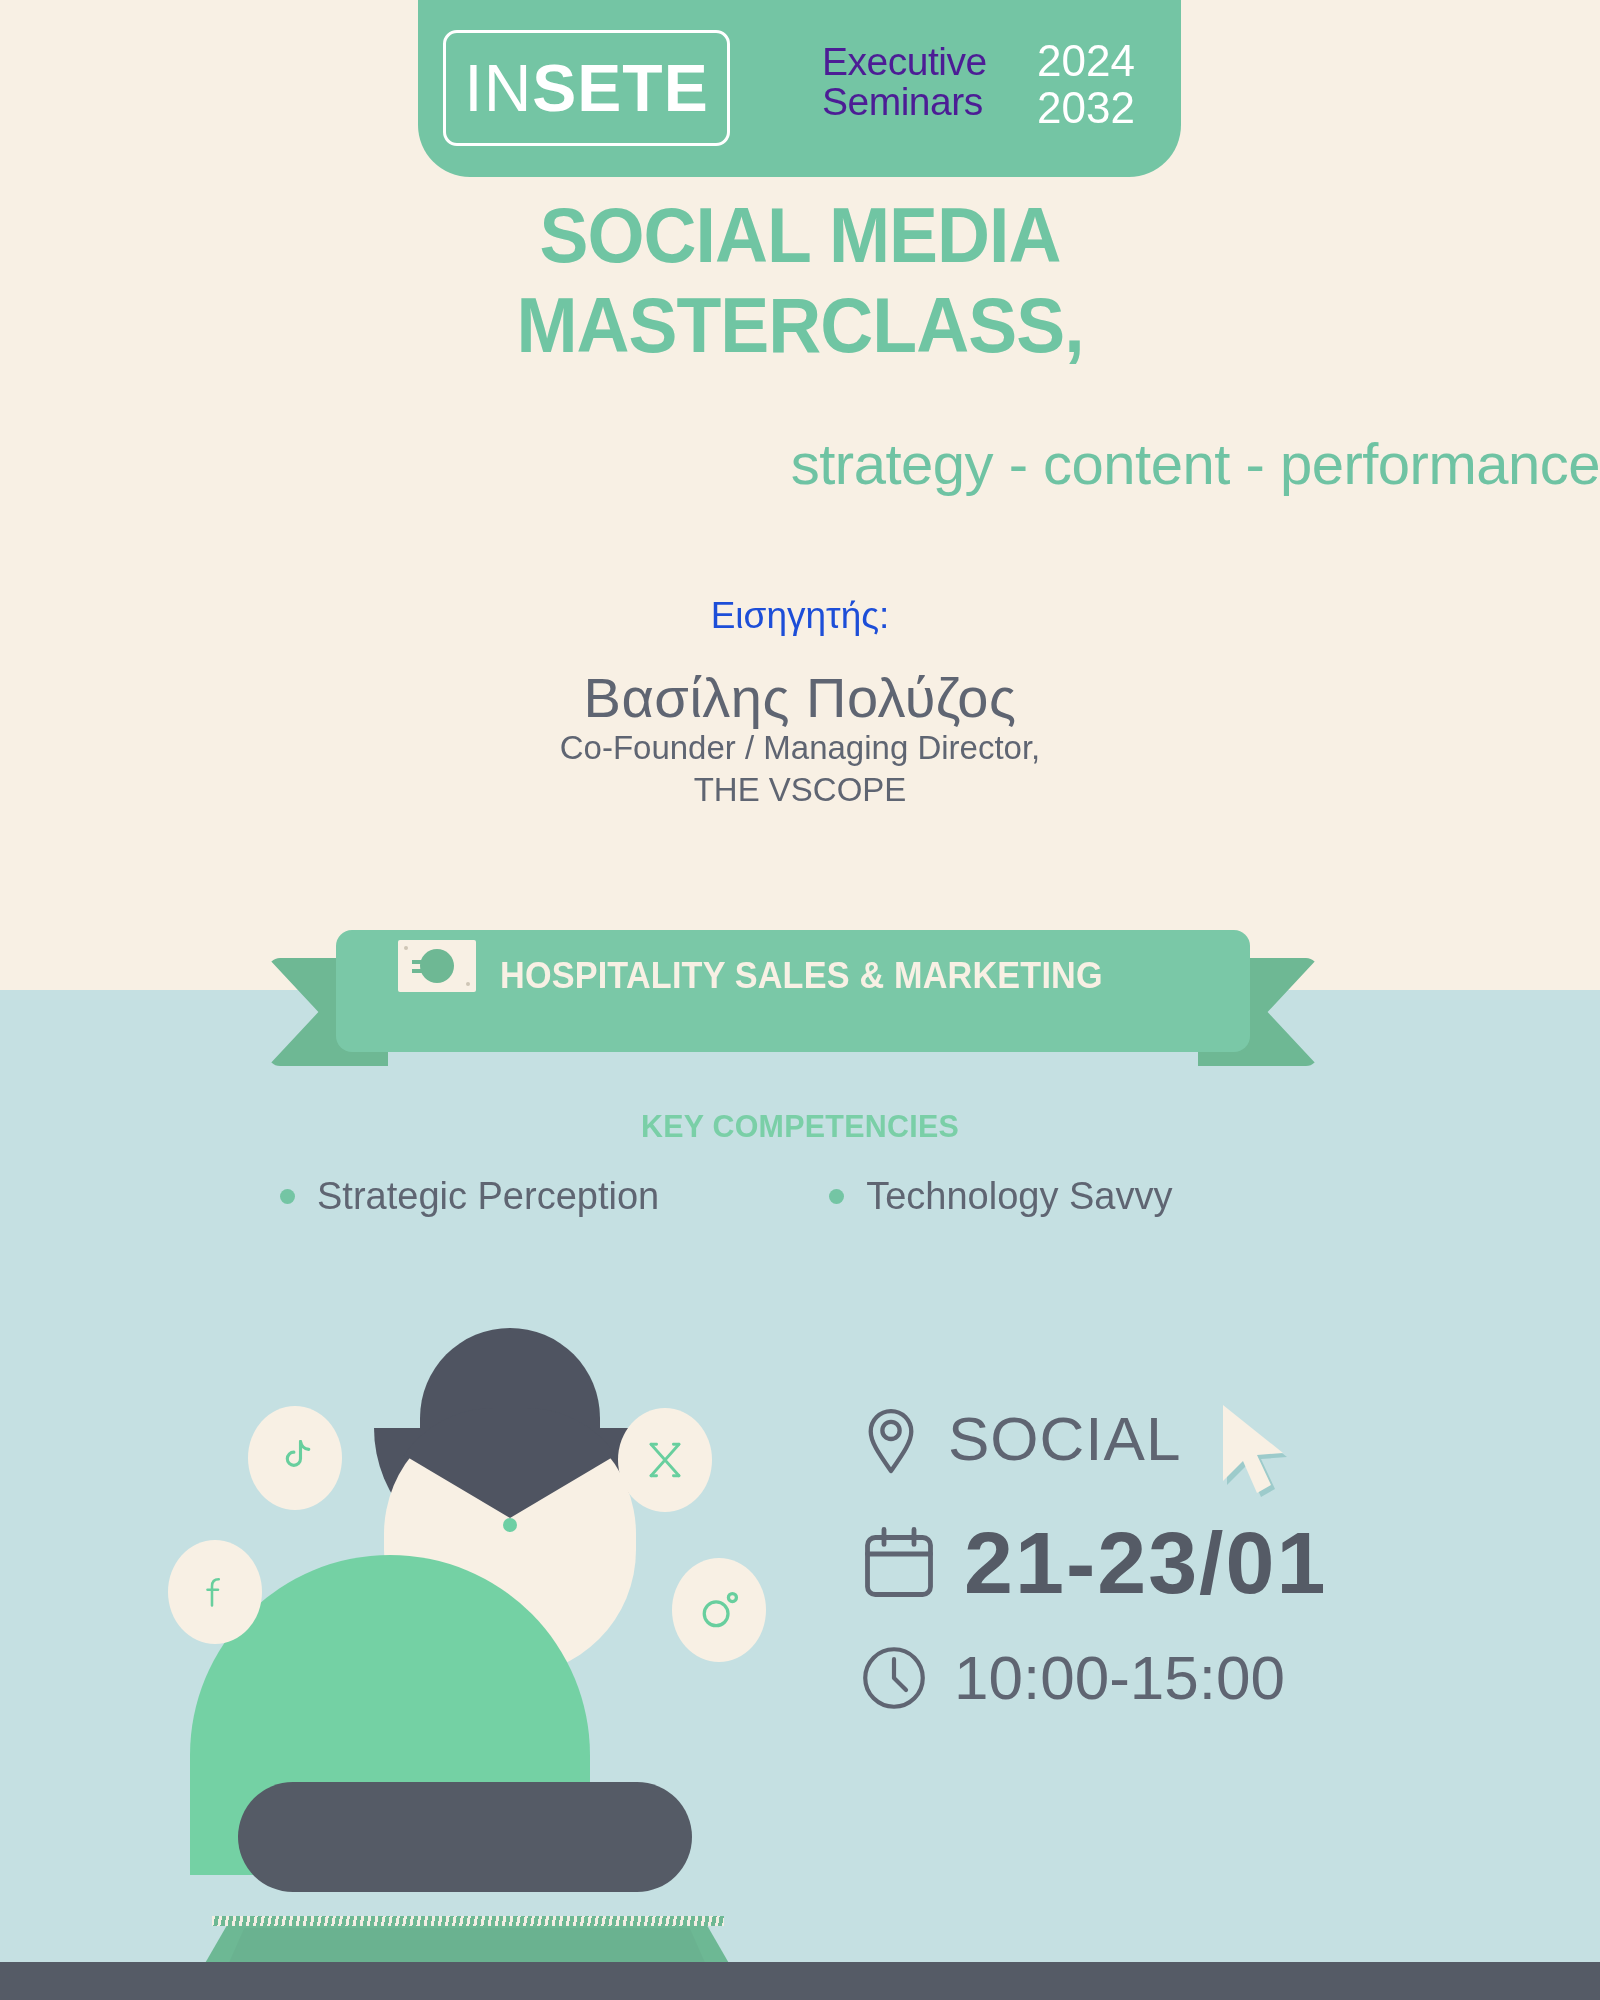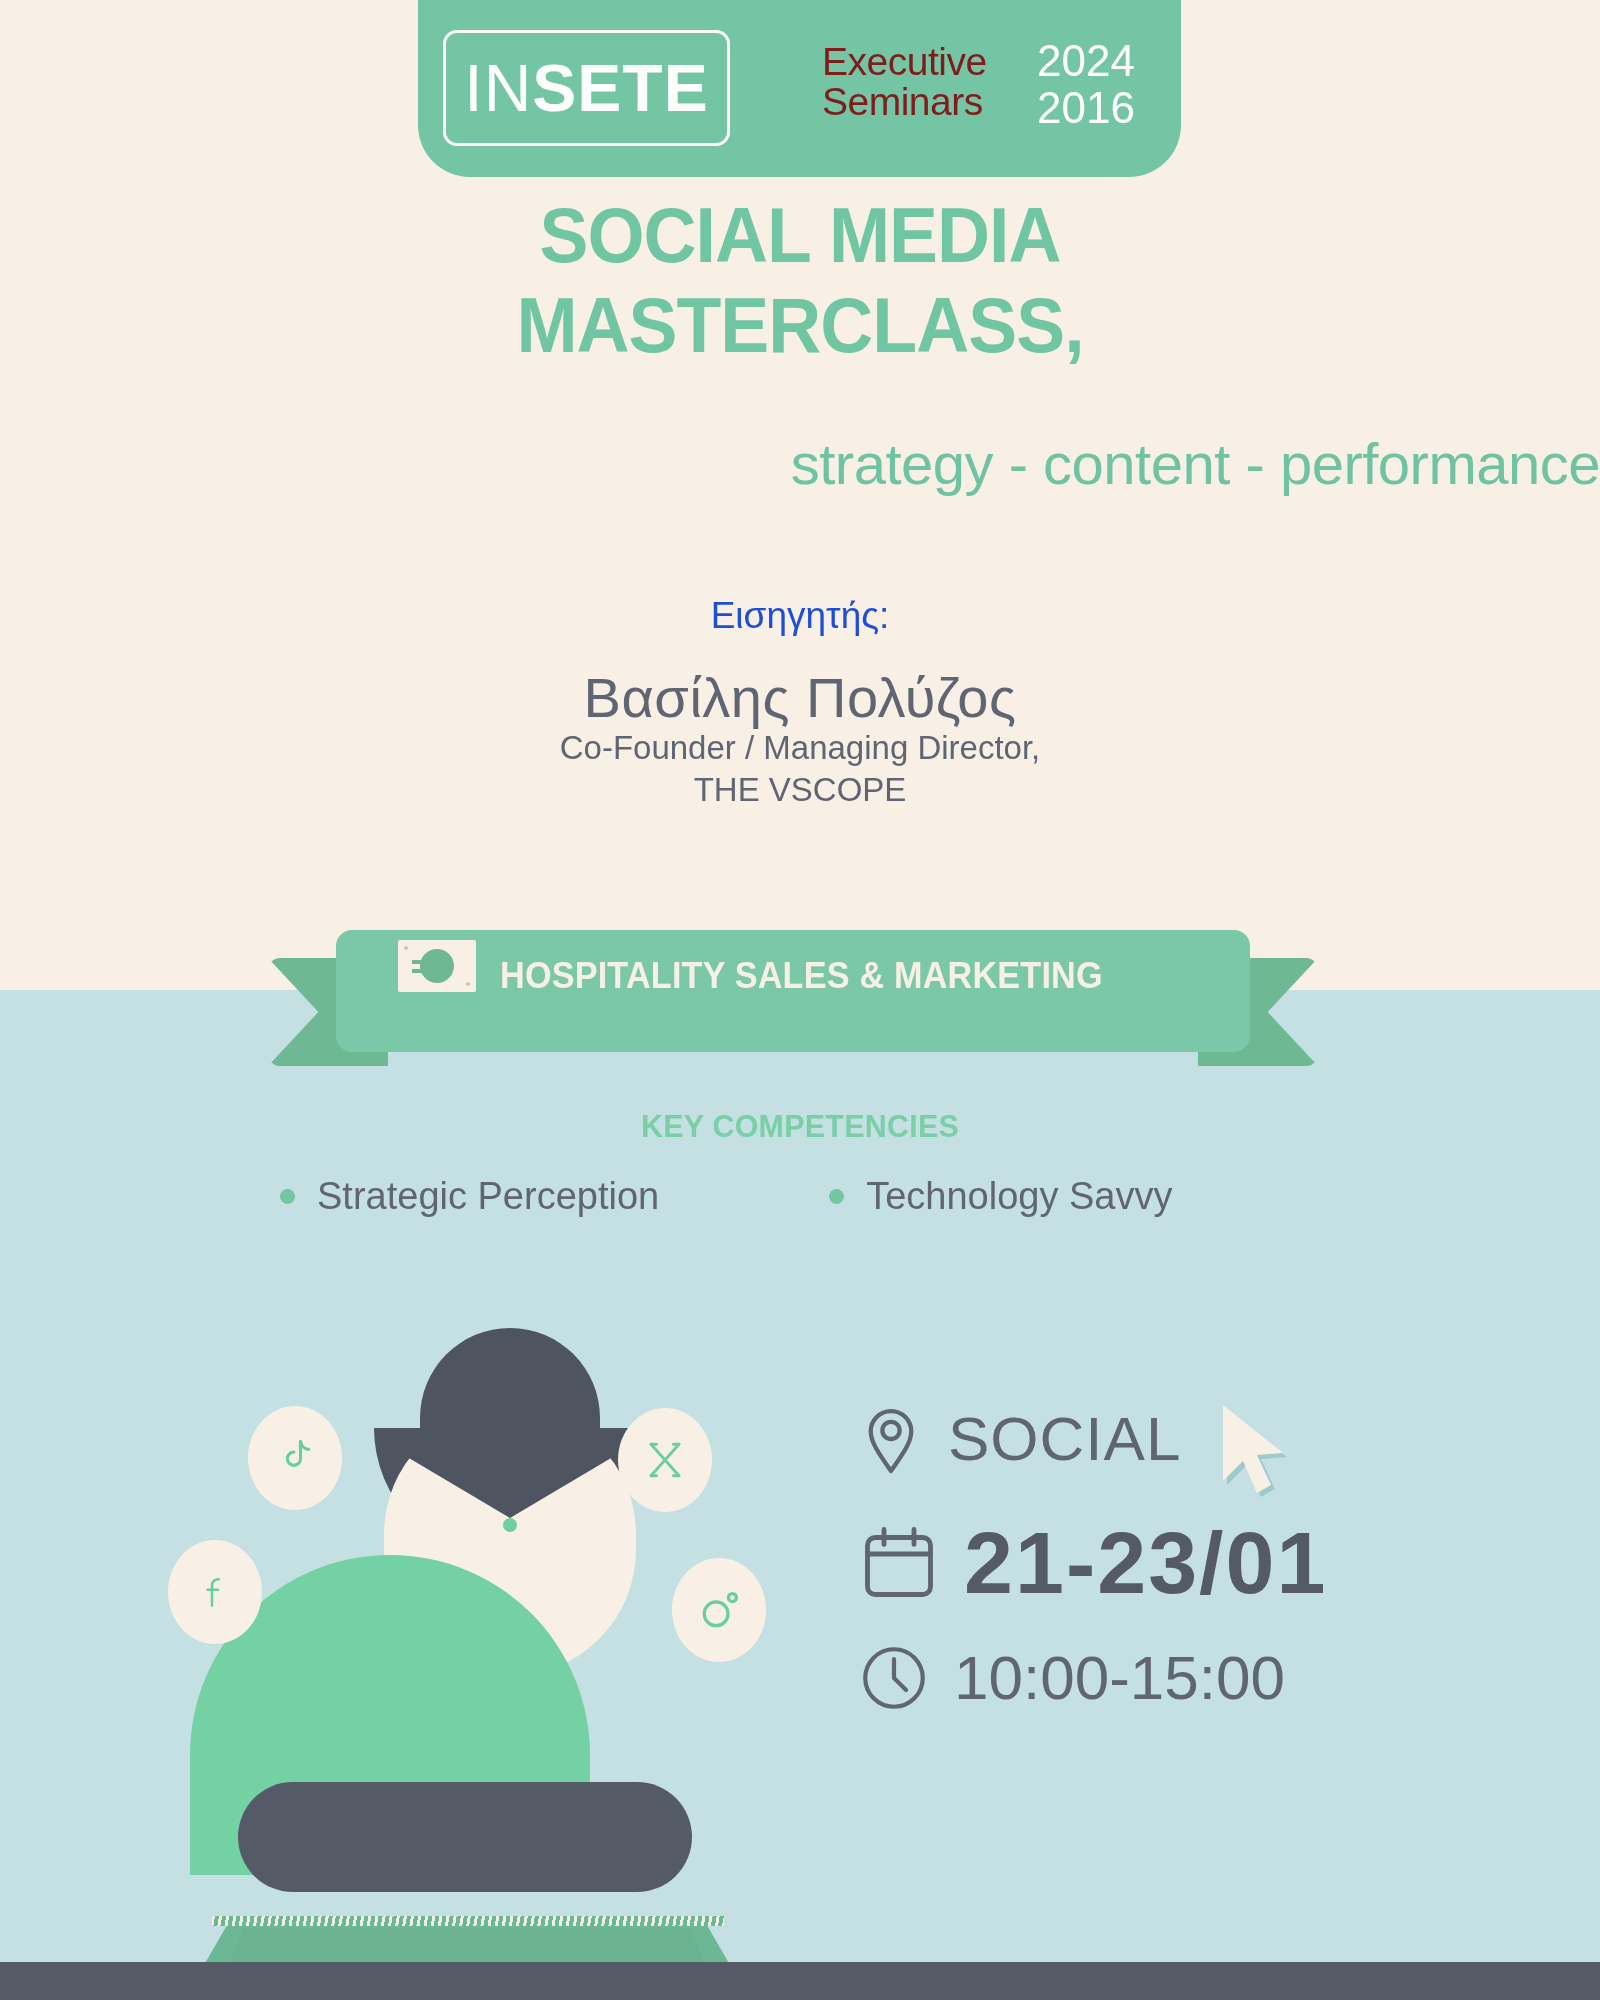--- a/index.html
+++ b/index.html
@@ -26,21 +26,21 @@
     position:absolute;left:443px;top:30px;width:287px;height:116px;
     border:3px solid #ffffff;border-radius:14px;
     display:flex;align-items:center;justify-content:center;
     box-sizing:border-box;
   }
   .logo-text{color:#fff;font-size:66px;letter-spacing:1px;line-height:1;white-space:nowrap;}
   .logo-light{font-weight:300;}
   .logo-bold{font-weight:800;}
   .seminars{
     position:absolute;left:822px;top:42px;width:200px;
-    color:#7f1d1d;font-size:39px;font-weight:300;line-height:1.02;letter-spacing:-0.5px;
+    color:#4c1d95;font-size:39px;font-weight:300;line-height:1.02;letter-spacing:-0.5px;
   }
   .years{
     position:absolute;left:1037px;top:38px;
     color:#fff;font-size:44px;font-weight:300;line-height:1.06;letter-spacing:0px;
   }
 
   
   .title{
     position:absolute;left:0;top:190px;width:1600px;text-align:center;
     color:#70C5A3;font-weight:800;font-size:78px;line-height:1.16;
@@ -193,21 +193,21 @@
     <div class="logo-text"><span class="logo-light">IN</span><span class="logo-bold">SETE</span></div>
   </div>
 
   <div class="seminars">
     <div>Executive</div>
     <div>Seminars</div>
   </div>
 
   <div class="years">
     <div>2024</div>
-    <div>2016</div>
+    <div>2032</div>
   </div>
 
   <div class="title">
     <div>SOCIAL MEDIA</div>
     <div>MASTERCLASS,</div>
   </div>
   <div class="subtitle">strategy - content - performance</div>
 
   <div class="speaker-label">Εισηγητής:</div>
   <div class="speaker-name">Βασίλης Πολύζος</div>

